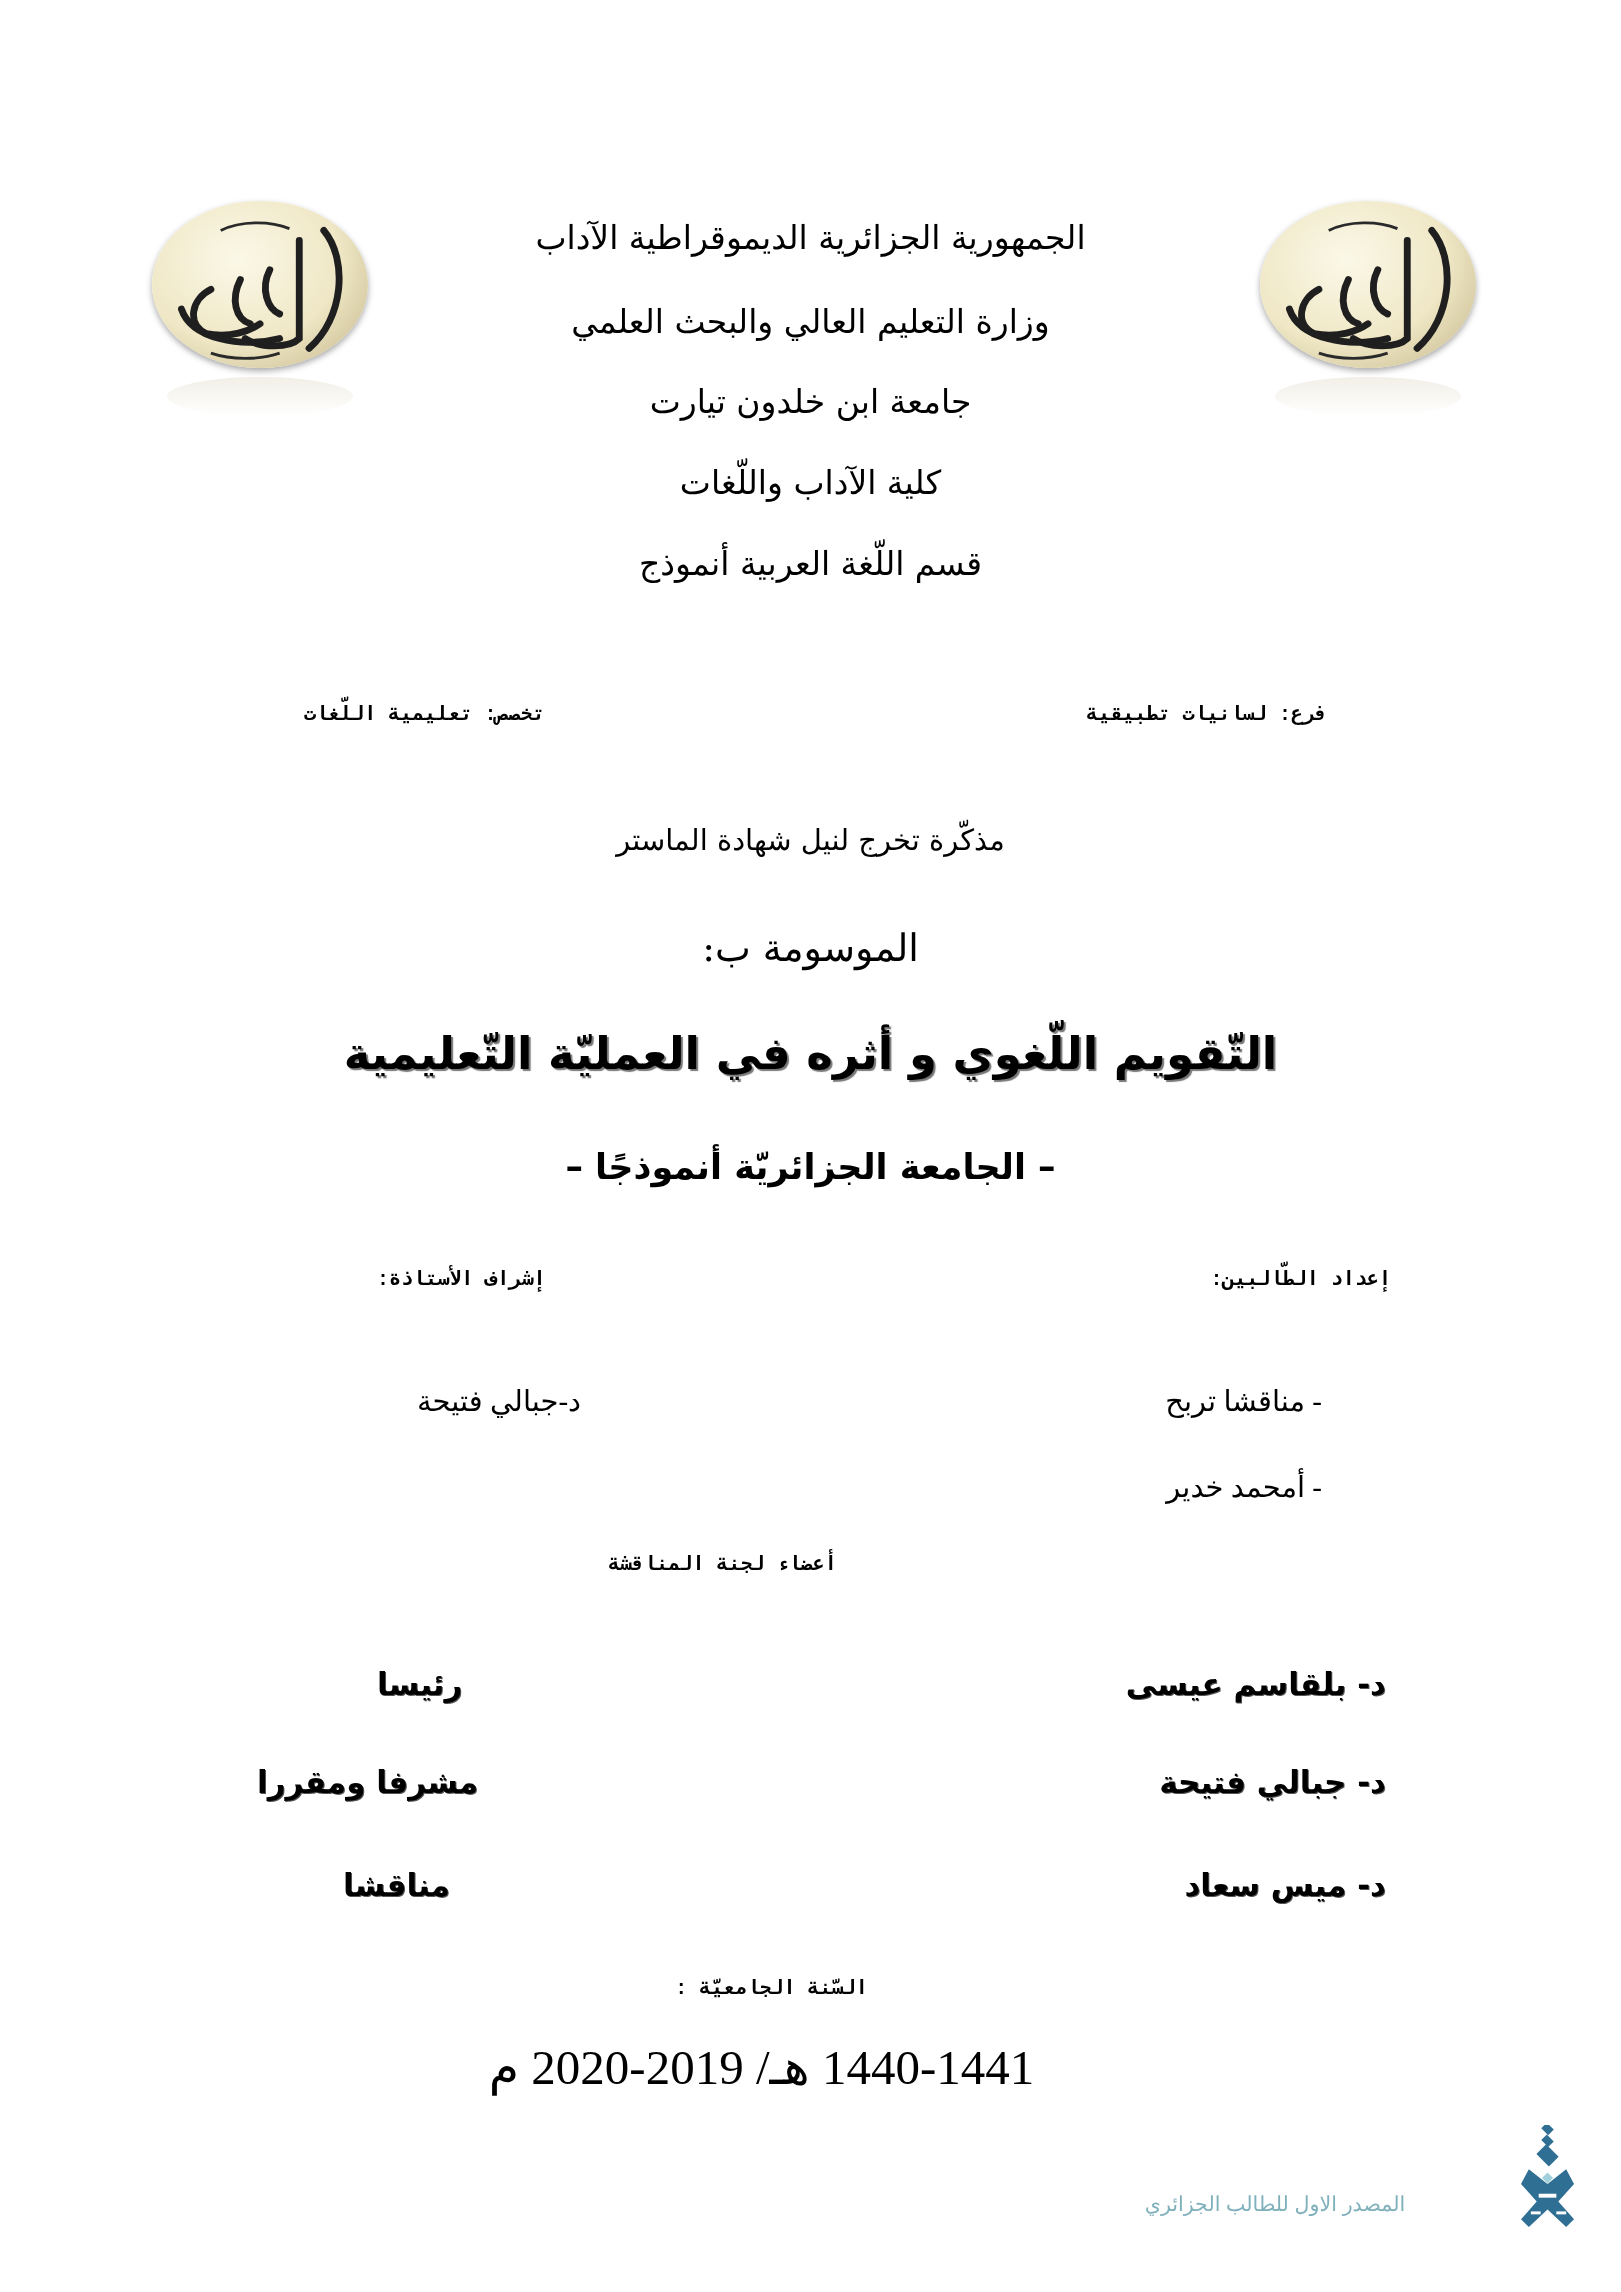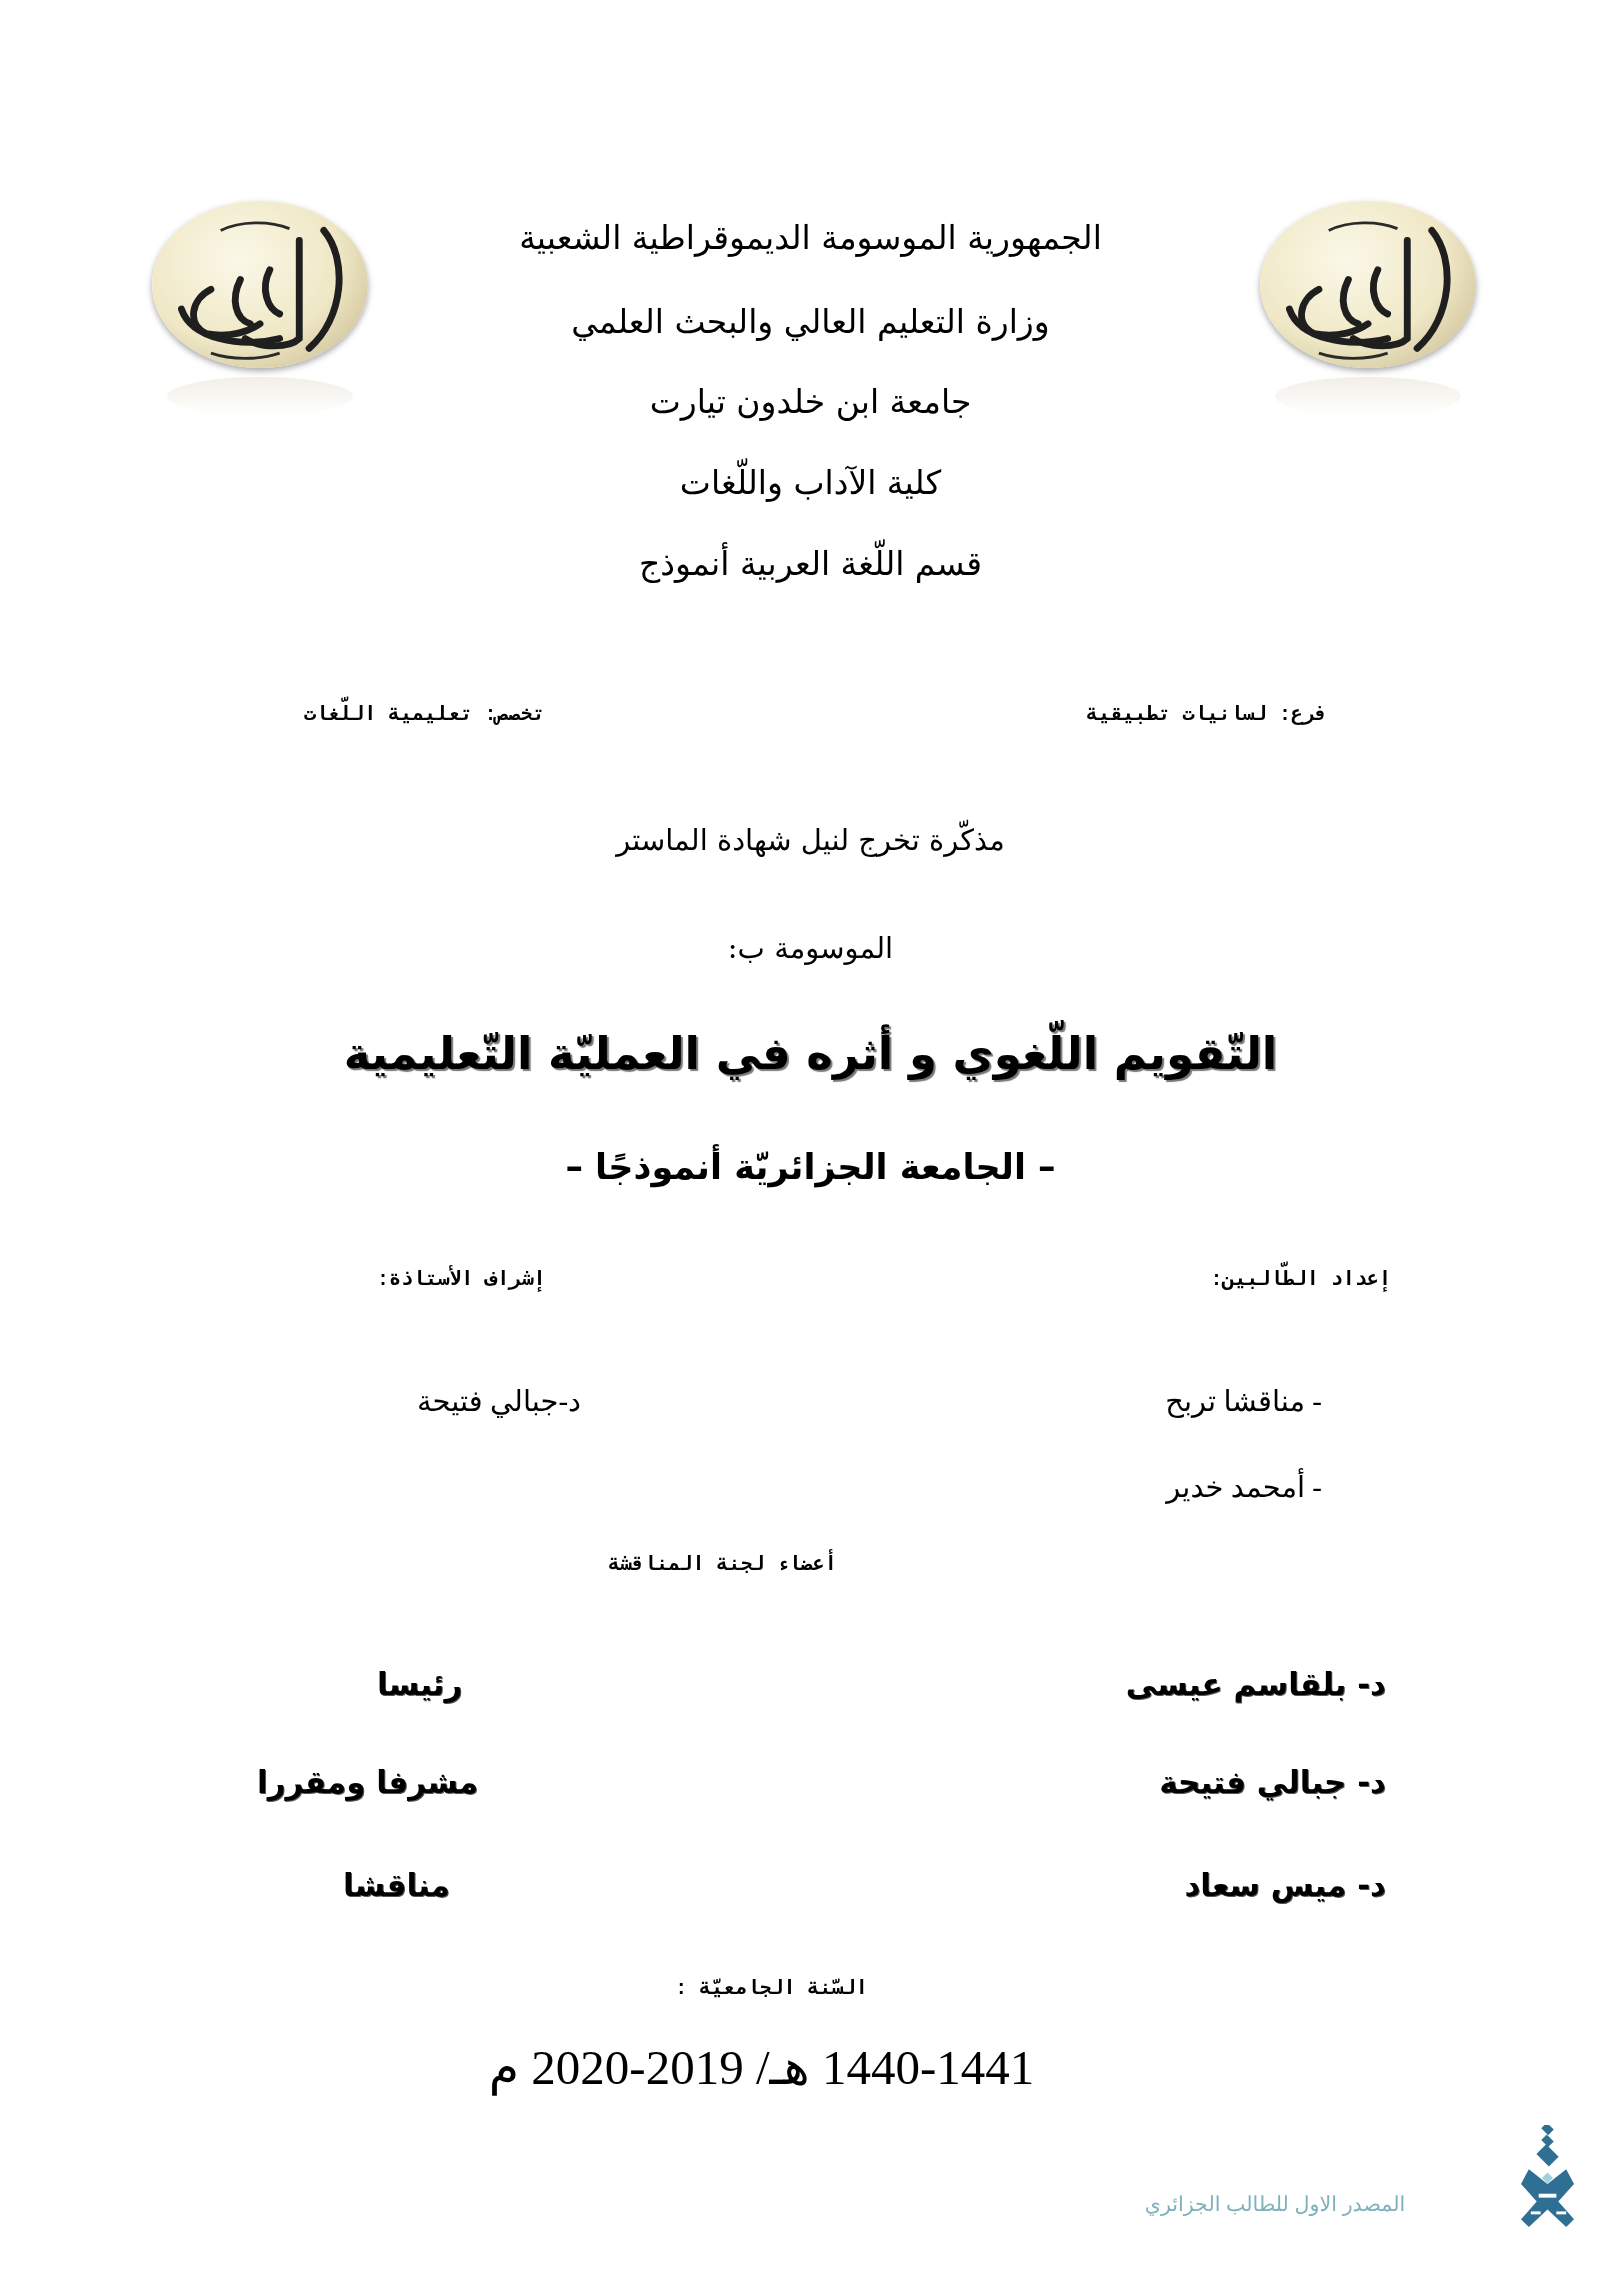--- a/index.html
+++ b/index.html
@@ -61,31 +61,31 @@
       </g>
       <g fill="none" stroke="#2a2a2a" stroke-width="3">
         <path d="M70 30 C90 20 120 20 140 28"></path>
         <path d="M60 155 C80 162 110 162 130 155"></path>
       </g>
     </svg>
   </div>
   <div class="reflect"></div>
 </div>
 
-<div class="center-line hdr" style="top:218px;">الجمهورية الموسومة الديموقراطية الشعبية</div>
+<div class="center-line hdr" style="top:218px;">الجمهورية الجزائرية الديموقراطية الآداب</div>
 <div class="center-line hdr" style="top:302px;">وزارة التعليم العالي والبحث العلمي</div>
 <div class="center-line hdr" style="top:382px;">جامعة ابن خلدون تيارت</div>
 <div class="center-line hdr" style="top:463px;">كلية الآداب واللّغات</div>
 <div class="center-line hdr" style="top:544px;">قسم اللّغة العربية أنموذج</div>
 
 <div class="abs rtl sec-head" style="right:294px; top:701px;">فرع: لسانيات تطبيقية</div>
 <div class="abs rtl sec-head" style="left:304px; top:701px;">تخصص: تعليمية اللّغات</div>
 
 <div class="center-line hdr" style="top:821px; font-size:29px;">مذكّرة تخرج لنيل شهادة الماستر</div>
-<div class="center-line hdr" style="top:929px; font-size:29px;">الموسومة ب:</div>
+<div class="center-line hdr" style="top:929px; font-size:38px;">الموسومة ب:</div>
 <div class="center-line title" style="top:1027px;">التّقويم اللّغوي و أثره في العمليّة التّعليمية</div>
 <div class="center-line subtitle" style="top:1147px;">– الجامعة الجزائريّة أنموذجًا  –</div>
 
 <div class="abs rtl sec-head" style="right:230px; top:1266px;">إعداد الطّالبين:</div>
 <div class="abs rtl sec-head" style="left:377px; top:1266px;">إشراف الأستاذة:</div>
 
 <div class="abs rtl name" style="right:299px; top:1384px;">-  مناقشا تربح</div>
 <div class="abs rtl name" style="right:299px; top:1470px;">-  أمحمد خدير</div>
 <div class="abs rtl name" style="left:417px; top:1384px;">د-جبالي فتيحة</div>
 

